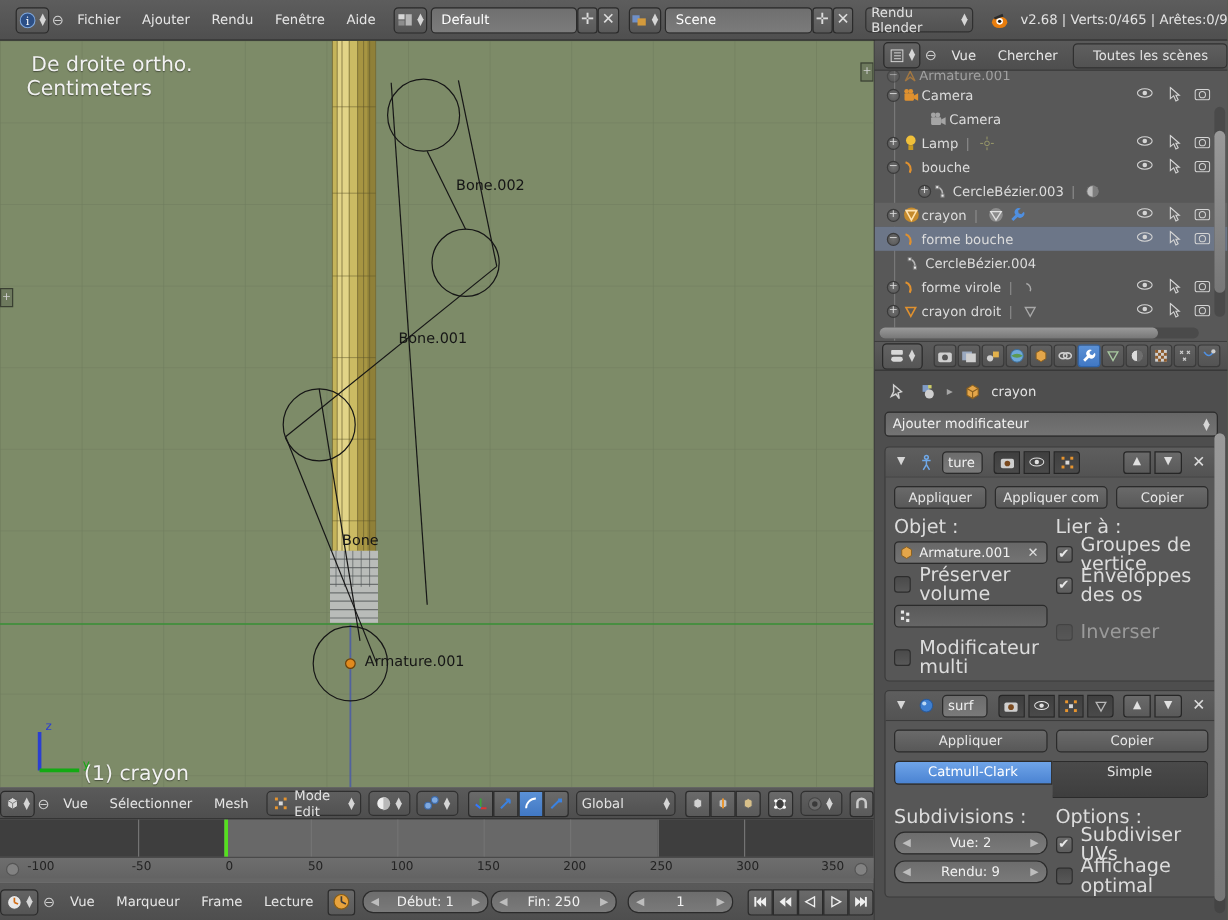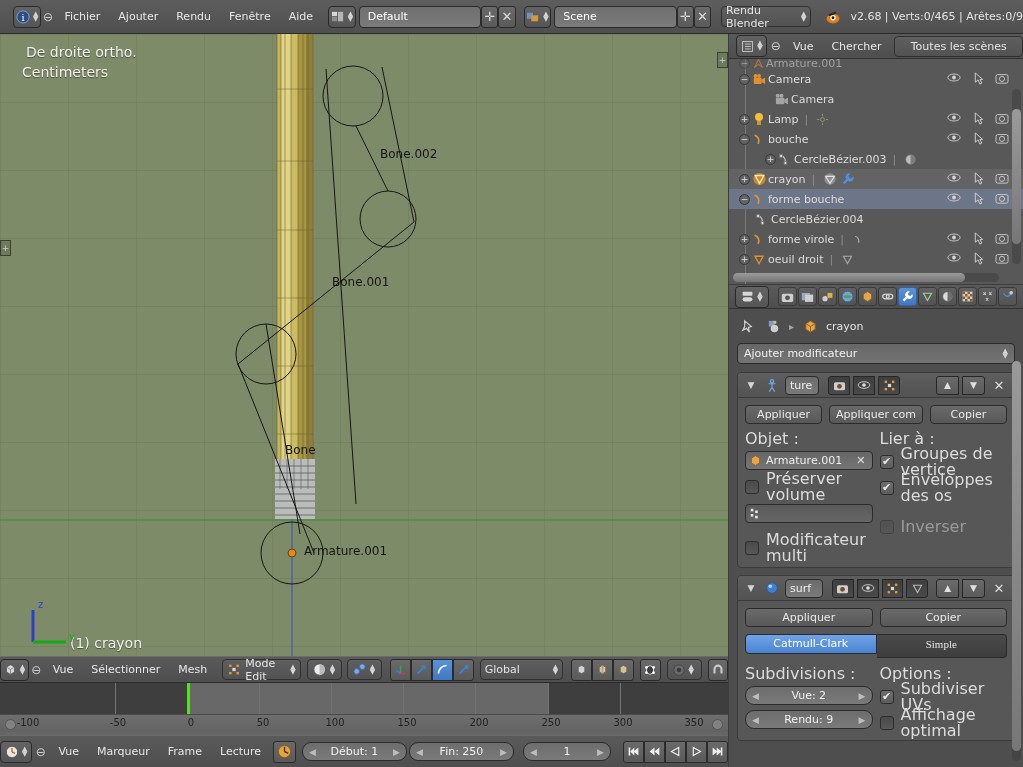--- a/index.html
+++ b/index.html
@@ -64,21 +64,21 @@
   .sq {
     width:21px;height:22px;border:1px solid #2b2b2b;border-radius:3px;
     background:linear-gradient(to bottom,#6a6a6a,#5a5a5a);
     display:flex;align-items:center;justify-content:center;color:#ddd;font-size:13px;
   }
 
   
   #view3d { position:absolute; left:0; top:34px; width:728px; height:622px;
     background:#7d8b68; overflow:hidden; }
   #grid { position:absolute; inset:0; }
-  .vtext { position:absolute; color:#f2f2f2; font-size:14px; text-shadow:0 1px 1px rgba(0,0,0,.45); }
+  .vtext { position:absolute; color:#f2f2f2; font-size:17px; text-shadow:0 1px 1px rgba(0,0,0,.45); }
   .btext { position:absolute; color:#151515; font-size:12px; }
 
   
   #v3dbar { position:absolute; left:0; top:656px; width:728px; height:27px;
     background:linear-gradient(to bottom,#5a5a5a,#4e4e4e);
     display:flex; align-items:center; border-top:1px solid #6b6b6b;
     border-bottom:1px solid #2c2c2c; }
 
   
   #timeline { position:absolute; left:0; top:683px; width:728px; height:52px; background:#666; }
@@ -142,23 +142,23 @@
   .chk { width:14px;height:14px;border-radius:3px;border:1px solid #2d2d2d;
     background:linear-gradient(to bottom,#4a4a4a,#585858); flex:none;
     display:flex;align-items:center;justify-content:center;}
   .chk.on { background:linear-gradient(to bottom,#6d6d6d,#5d5d5d); }
   .chk.on:after{ content:"✔"; font-size:11px; color:#e9e9e9; line-height:11px;}
   .chk.off3 { opacity:.45; }
   .cbrow { display:flex; align-items:center; gap:7px; height:21px; }
   .toggle-l { flex:1; height:20px; line-height:18px; text-align:center; border-radius:4px 0 0 4px;
     border:1px solid #2b2b2b; color:#fff;
     background:linear-gradient(to bottom,#6fa4e8,#4a83d2); }
-  .toggle-r { flex:1; height:24px; line-height:18px; text-align:center; border-radius:0 4px 4px 0;
+  .toggle-r { flex:1; height:31px; line-height:18px; text-align:center; border-radius:0 4px 4px 0;
     border:1px solid #2b2b2b; border-left:none; color:#e6e6e6;
-    background:linear-gradient(to bottom,#4a4a4a,#3e3e3e);font-family:Liberation Serif, serif; }
+    background:linear-gradient(to bottom,#4a4a4a,#3e3e3e); }
   .numfld { background:linear-gradient(to bottom,#6d6d6d,#7a7a7a); border:1px solid #2b2b2b;
     border-radius:9px; height:19px; display:flex; align-items:center;
     justify-content:space-between; padding:0 6px; color:#f2f2f2; }
   .numfld span.ar { color:#bdbdbd; font-size:9px; }
   .wbtn { flex:1; }
   #props-sb { position:absolute; right:2px; top:52px; width:9px; height:400px;
     background:#444; border-radius:5px; }
   #props-sb i { display:block; width:9px; height:390px; border-radius:5px;
     background:linear-gradient(to bottom,#9a9a9a,#777); }
   .ghost { color:#a6a6a6; }
@@ -474,21 +474,21 @@
       <div class="tl-grid" style="left:331px"></div>
     <div class="tl-grid" style="left:403px"></div>
       <div class="tl-grid" style="left:475px"></div>
     <div class="tl-grid" style="left:548px"></div>
       <div class="tl-grid" style="left:620px"></div>
     <div id="playhead"></div>
   </div>
   <div id="tl-ruler">
     <div style="position:absolute;left:5px;top:4px;width:11px;height:11px;border-radius:50%;background:#828282;border:1px solid #555"></div>
     <div style="position:absolute;right:5px;top:4px;width:11px;height:11px;border-radius:50%;background:#828282;border:1px solid #555"></div>
-    <div class="tick" style="left:28px">-100</div>
+    <div class="tick" style="left:34px">-100</div>
     <div class="tick" style="left:118px">-50</div>
     <div class="tick" style="left:191px">0</div>
     <div class="tick" style="left:263px">50</div>
     <div class="tick" style="left:335px">100</div>
     <div class="tick" style="left:407px">150</div>
     <div class="tick" style="left:479px">200</div>
     <div class="tick" style="left:551px">250</div>
     <div class="tick" style="left:623px">300</div>
     <div class="tick" style="left:694px">350</div>
   </div>
@@ -844,21 +844,21 @@
       </span>
     </div>
 
     <div class="orow">
       <span class="pm">+</span>
       <span class="ico" style="width:18px">
         <svg width="14" height="13" viewBox="0 0 16 16">
             <path d="M3 4 L13 4 L8 13 Z" fill="none" stroke="#e0912f" stroke-width="1.6"></path>
           </svg>
       </span>
-      <span>oeuil droit</span>
+      <span>crayon droit</span>
       <span style="color:#8d8d8d;margin:0 6px">|</span>
       <span class="ico" style="width:16px">
         <svg width="13" height="13" viewBox="0 0 16 16">
             <path d="M3 4 L13 4 L8 13 Z" fill="none" stroke="#a8a8a8" stroke-width="1.4"></path>
           </svg>
       </span>
       <span class="o-eye">
         <svg width="14" height="11" viewBox="0 0 16 12">
             <ellipse cx="8" cy="6" rx="7" ry="4" fill="none" stroke="#d4d4d4"></ellipse>
             <circle cx="8" cy="6" r="2.2" fill="#d4d4d4"></circle>

